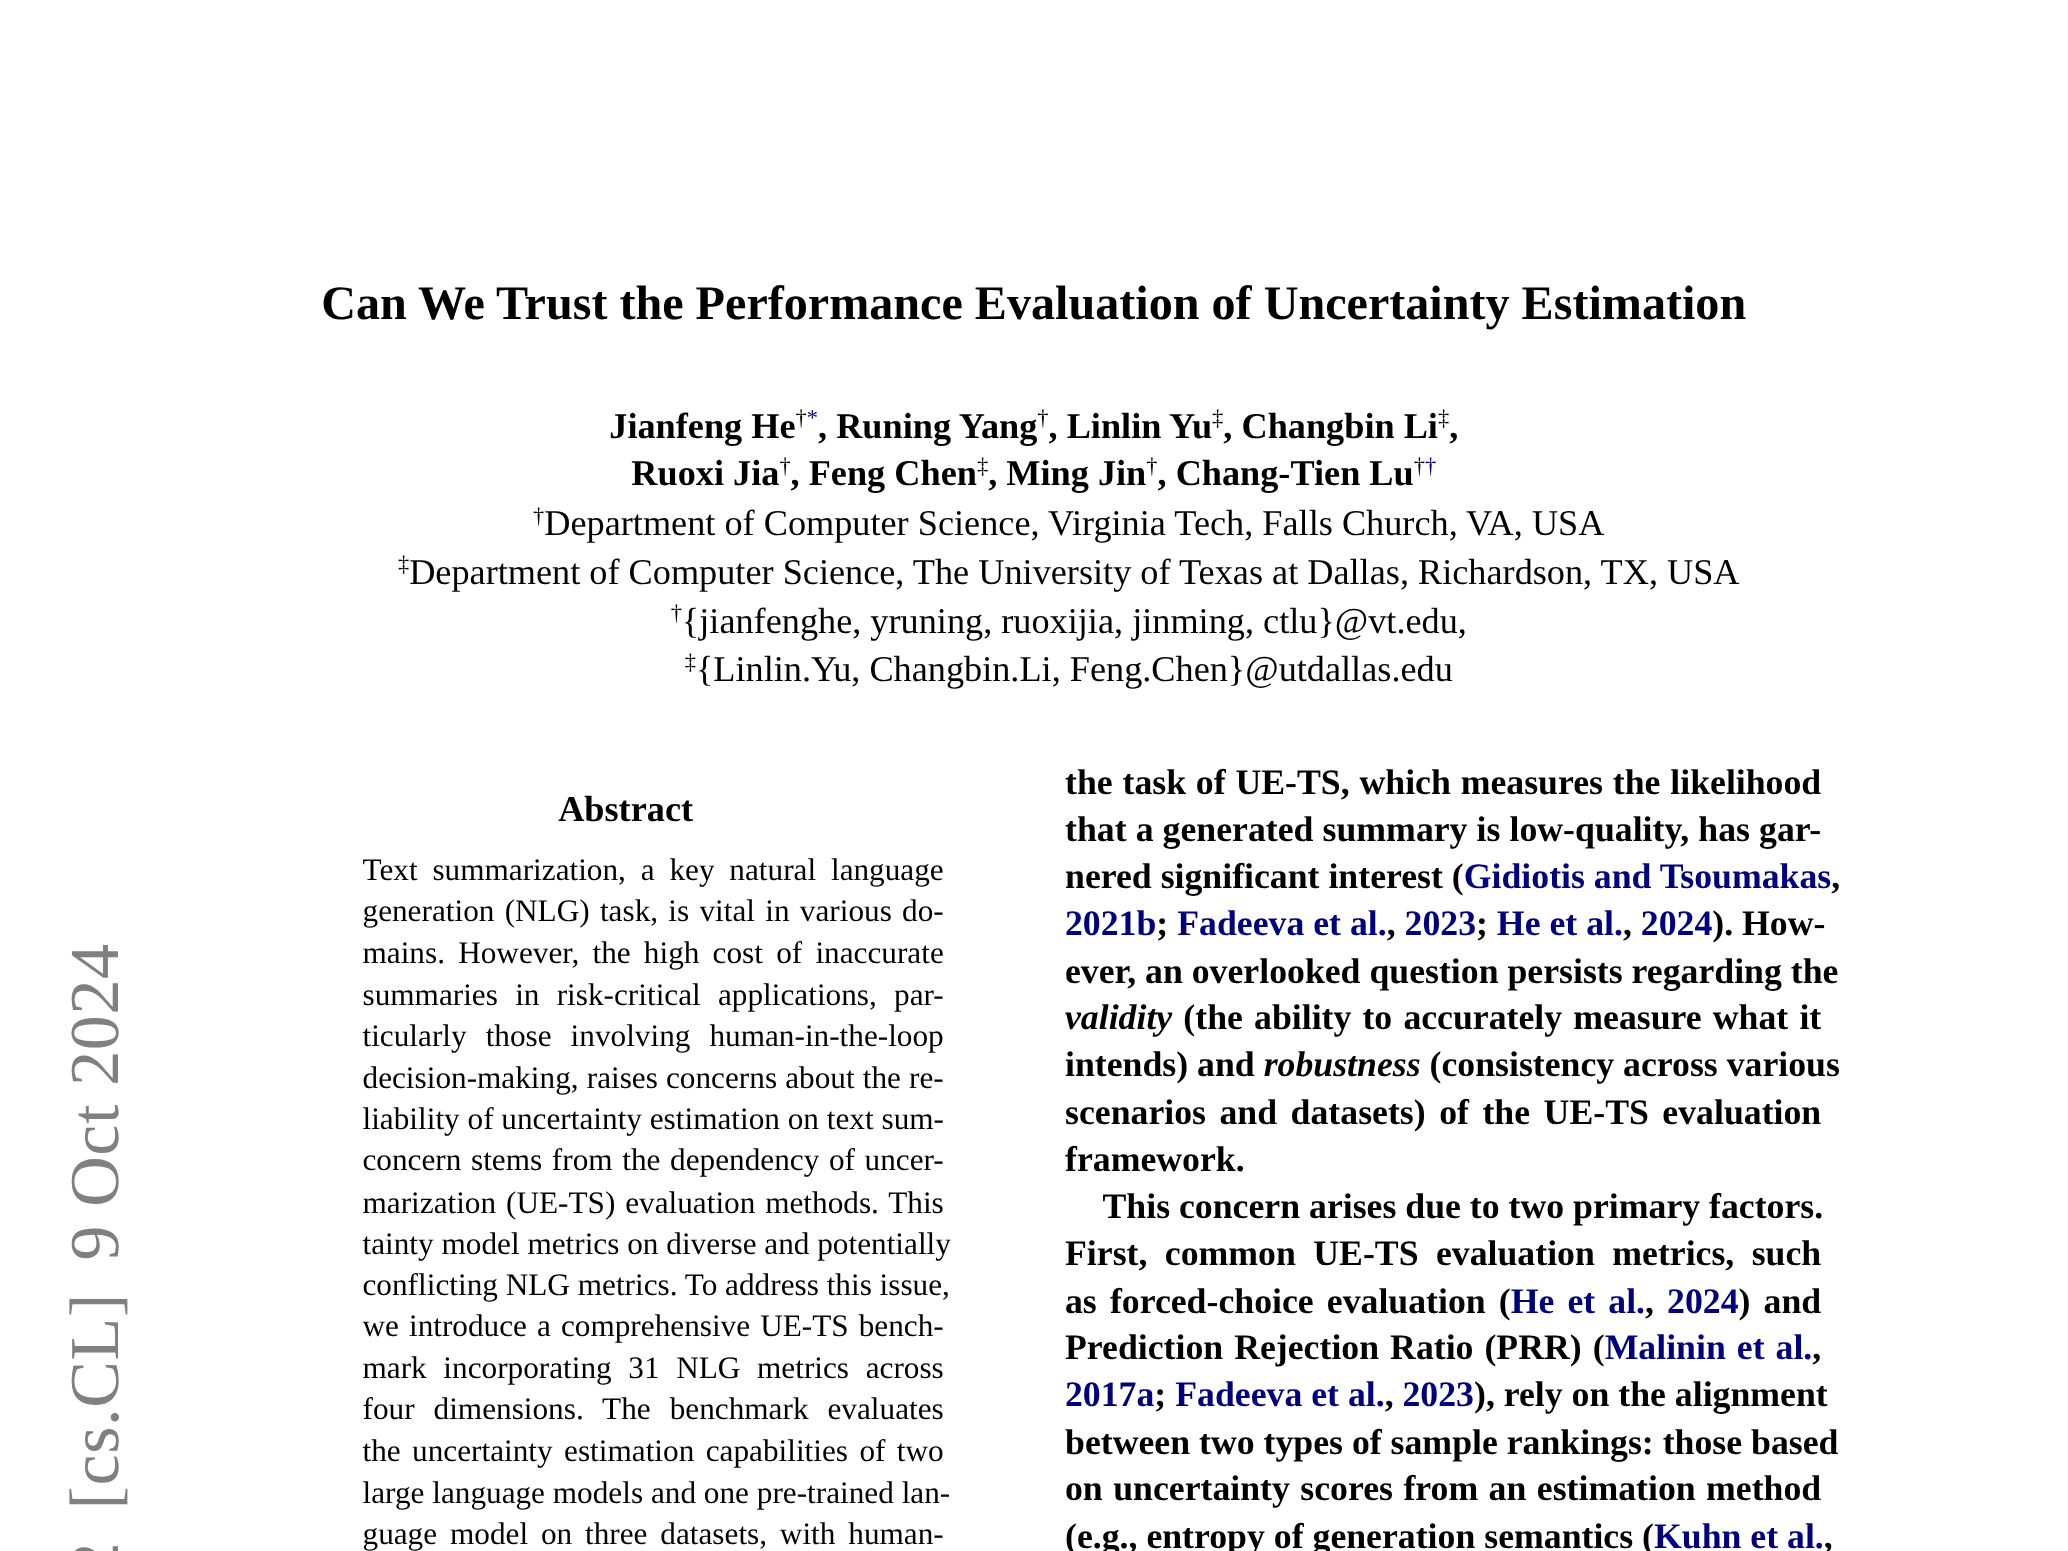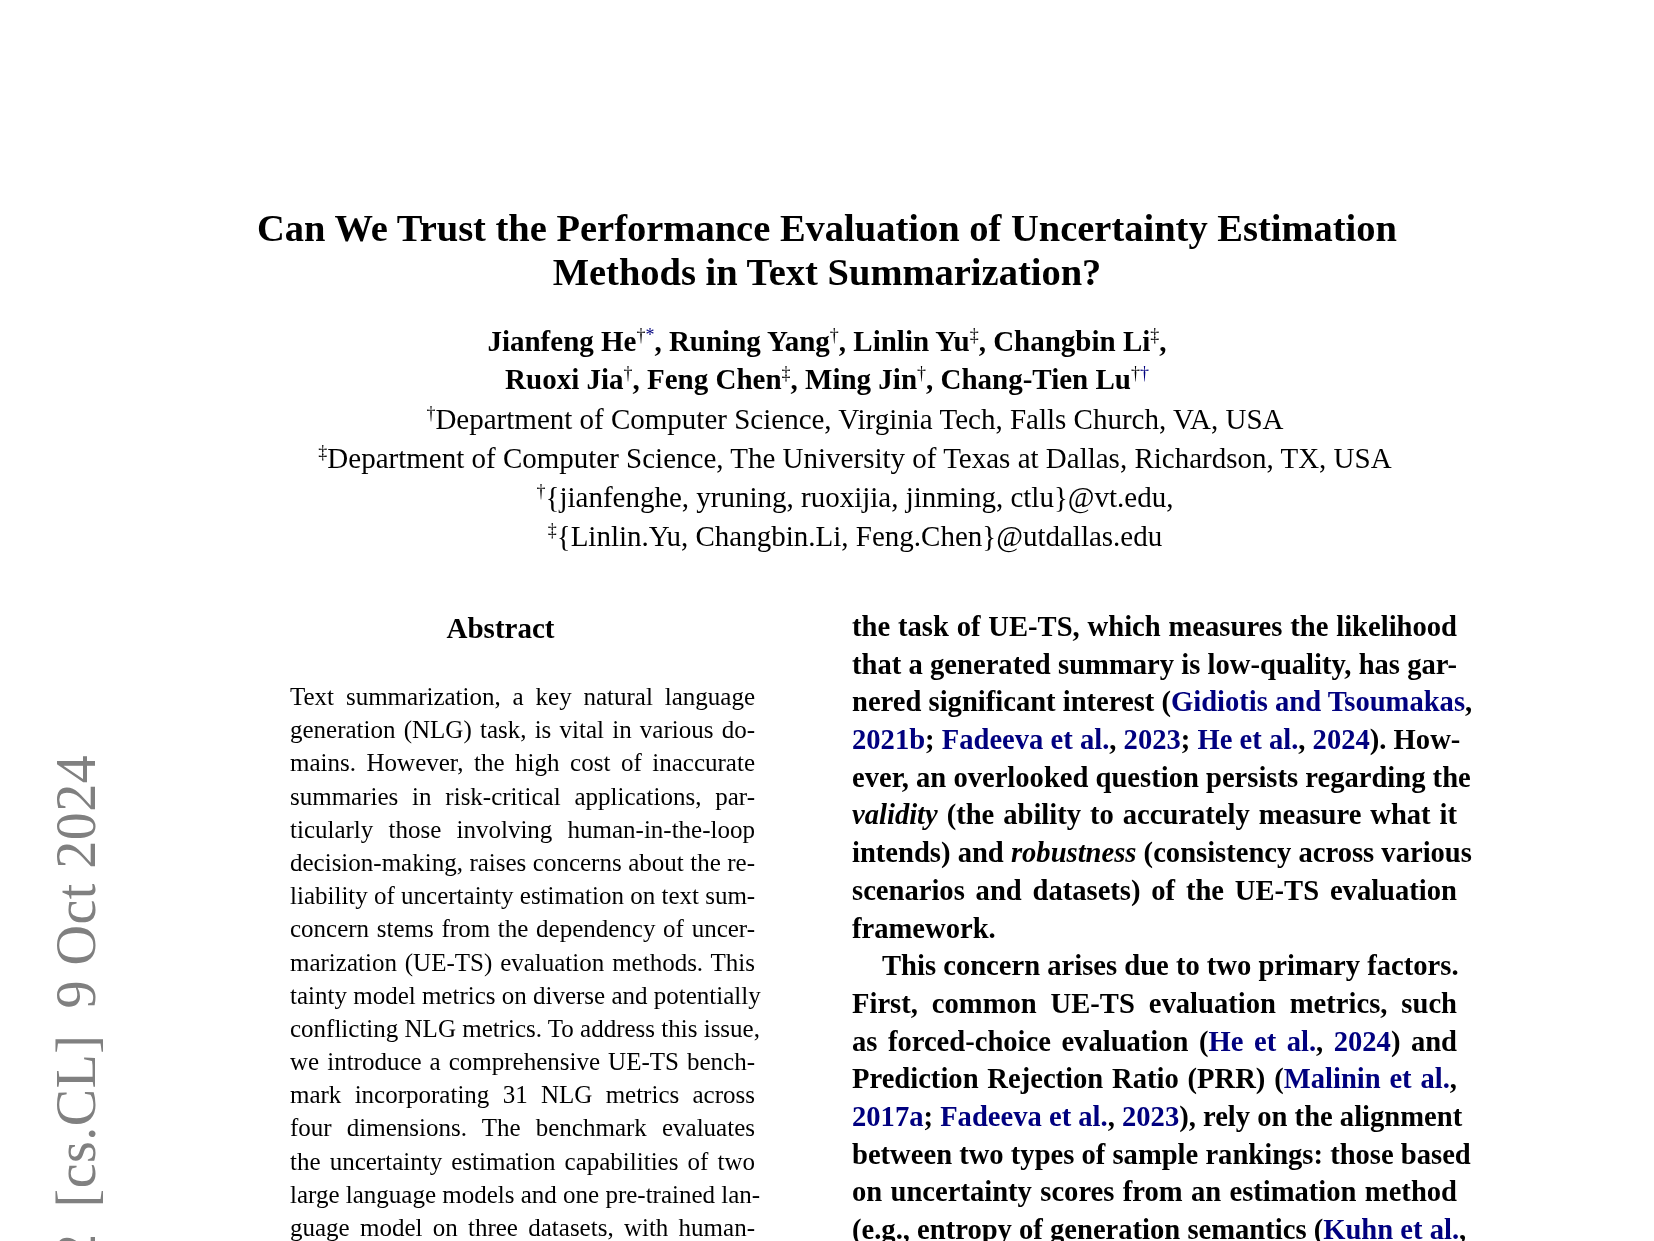--- a/index.html
+++ b/index.html
@@ -5,44 +5,43 @@
   html, body { margin:0; padding:0; background:#ffffff; }
   body { width:1654px; height:1241px; position:relative; overflow:hidden;
          font-family:"Liberation Serif","DejaVu Serif",serif; color:#000; }
   .center { position:absolute; left:0; width:1654px; text-align:center; white-space:nowrap; }
   .title { font-weight:bold; font-size:38.5px; line-height:44px; }
   .authors { font-weight:bold; font-size:29px; line-height:38px; }
   .affil { font-size:29px; line-height:39px; }
   sup { font-size:0.62em; vertical-align:0; position:relative; top:-0.55em; line-height:0; font-weight:normal; }
   .authors sup { font-weight:normal; }
   .link { color:#00007f; }
-  .abs-head { position:absolute; left:246px; width:509px; top:610px; text-align:center;
+  .abs-head { position:absolute; left:246px; width:509px; top:630px; text-align:center;
               font-weight:bold; font-size:29px; line-height:36px; }
   .abs-body { position:absolute; left:246px; width:509px; top:680px; font-size:25px; line-height:33.2px;
               text-align:justify; }
   .abs-body .ln { display:block; text-align:justify; text-align-last:justify; height:33.2px; white-space:nowrap; overflow:visible;margin-left:44px; }
   .right-col { position:absolute; left:852px; width:605px; top:608px; font-size:28.6px; line-height:37.7px; }
   .right-col .ln { display:block; text-align:justify; text-align-last:justify; height:37.7px; white-space:nowrap;font-weight:bold; }
   .right-col .ln.last { text-align-last:left; }
   .right-col .ln.indent { padding-left:30px; }
   .watermark { position:absolute; left:48px; top:1241px; transform-origin:0 0; transform:rotate(-90deg);
                color:#808080; font-size:56px; line-height:56px; white-space:nowrap; letter-spacing:0.5px; }
   .watermark .gap { display:inline-block; width:26px; }
   em { font-style:italic; }
 </style>
 </head>
 <body>
 
 <div class="watermark" style="top:1262px;">
   <span>2</span><span class="gap"></span><span>[cs.CL]</span><span class="gap"></span><span>9 Oct 2024</span>
 </div>
 
-<div class="center title" style="top:206px;">
+<div class="center title" style="top:221px;">
   <div>Can We Trust the Performance Evaluation of Uncertainty Estimation</div>
-  <div>Methods in Text Summarization?</div>
 </div>
 
 <div class="center authors" style="top:322px;">
   <div>
     <span>Jianfeng He</span><sup>†</sup><sup class="link">*</sup>,
     <span>Runing Yang</span><sup>†</sup>,
     <span>Linlin Yu</span><sup>‡</sup>,
     <span>Changbin Li</span><sup>‡</sup>,
   </div>
   <div>

